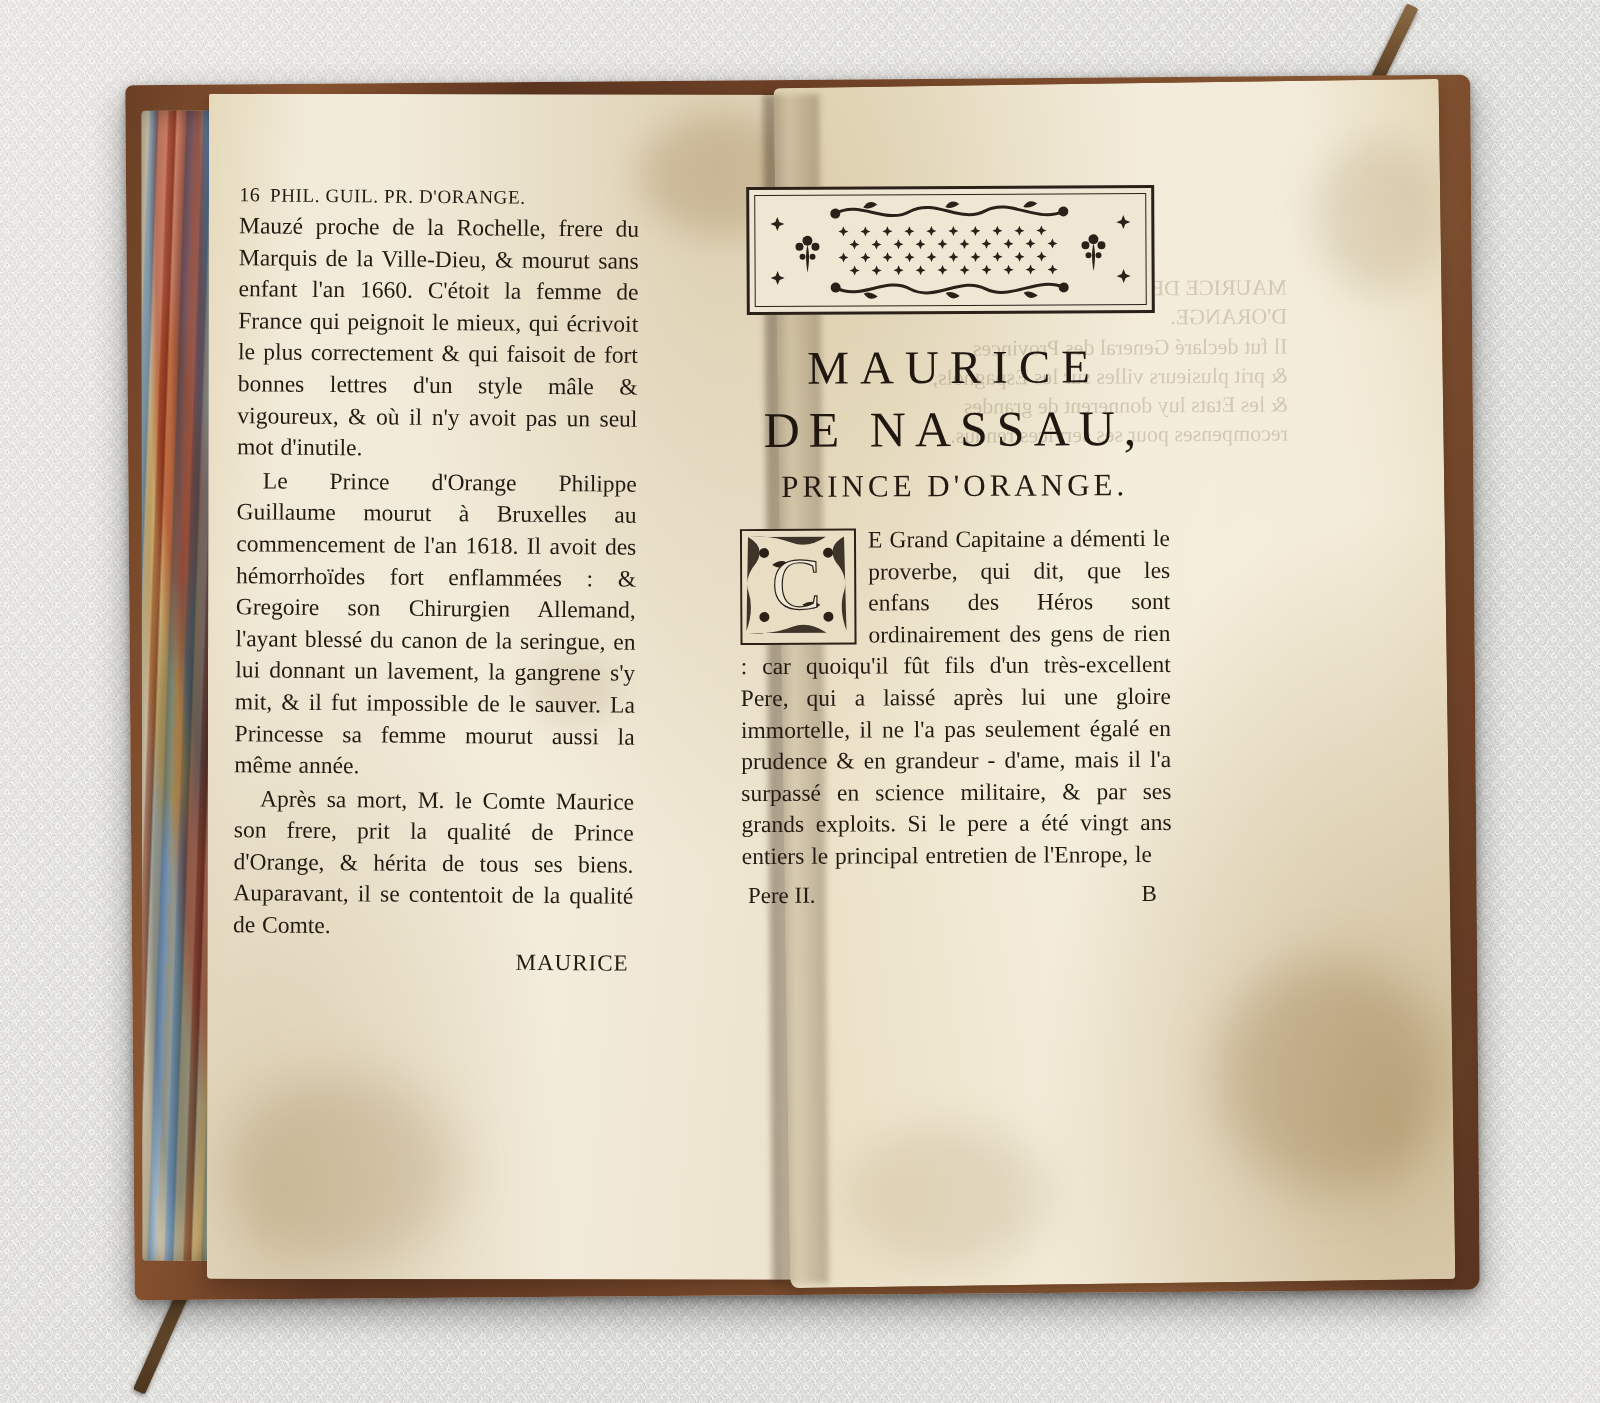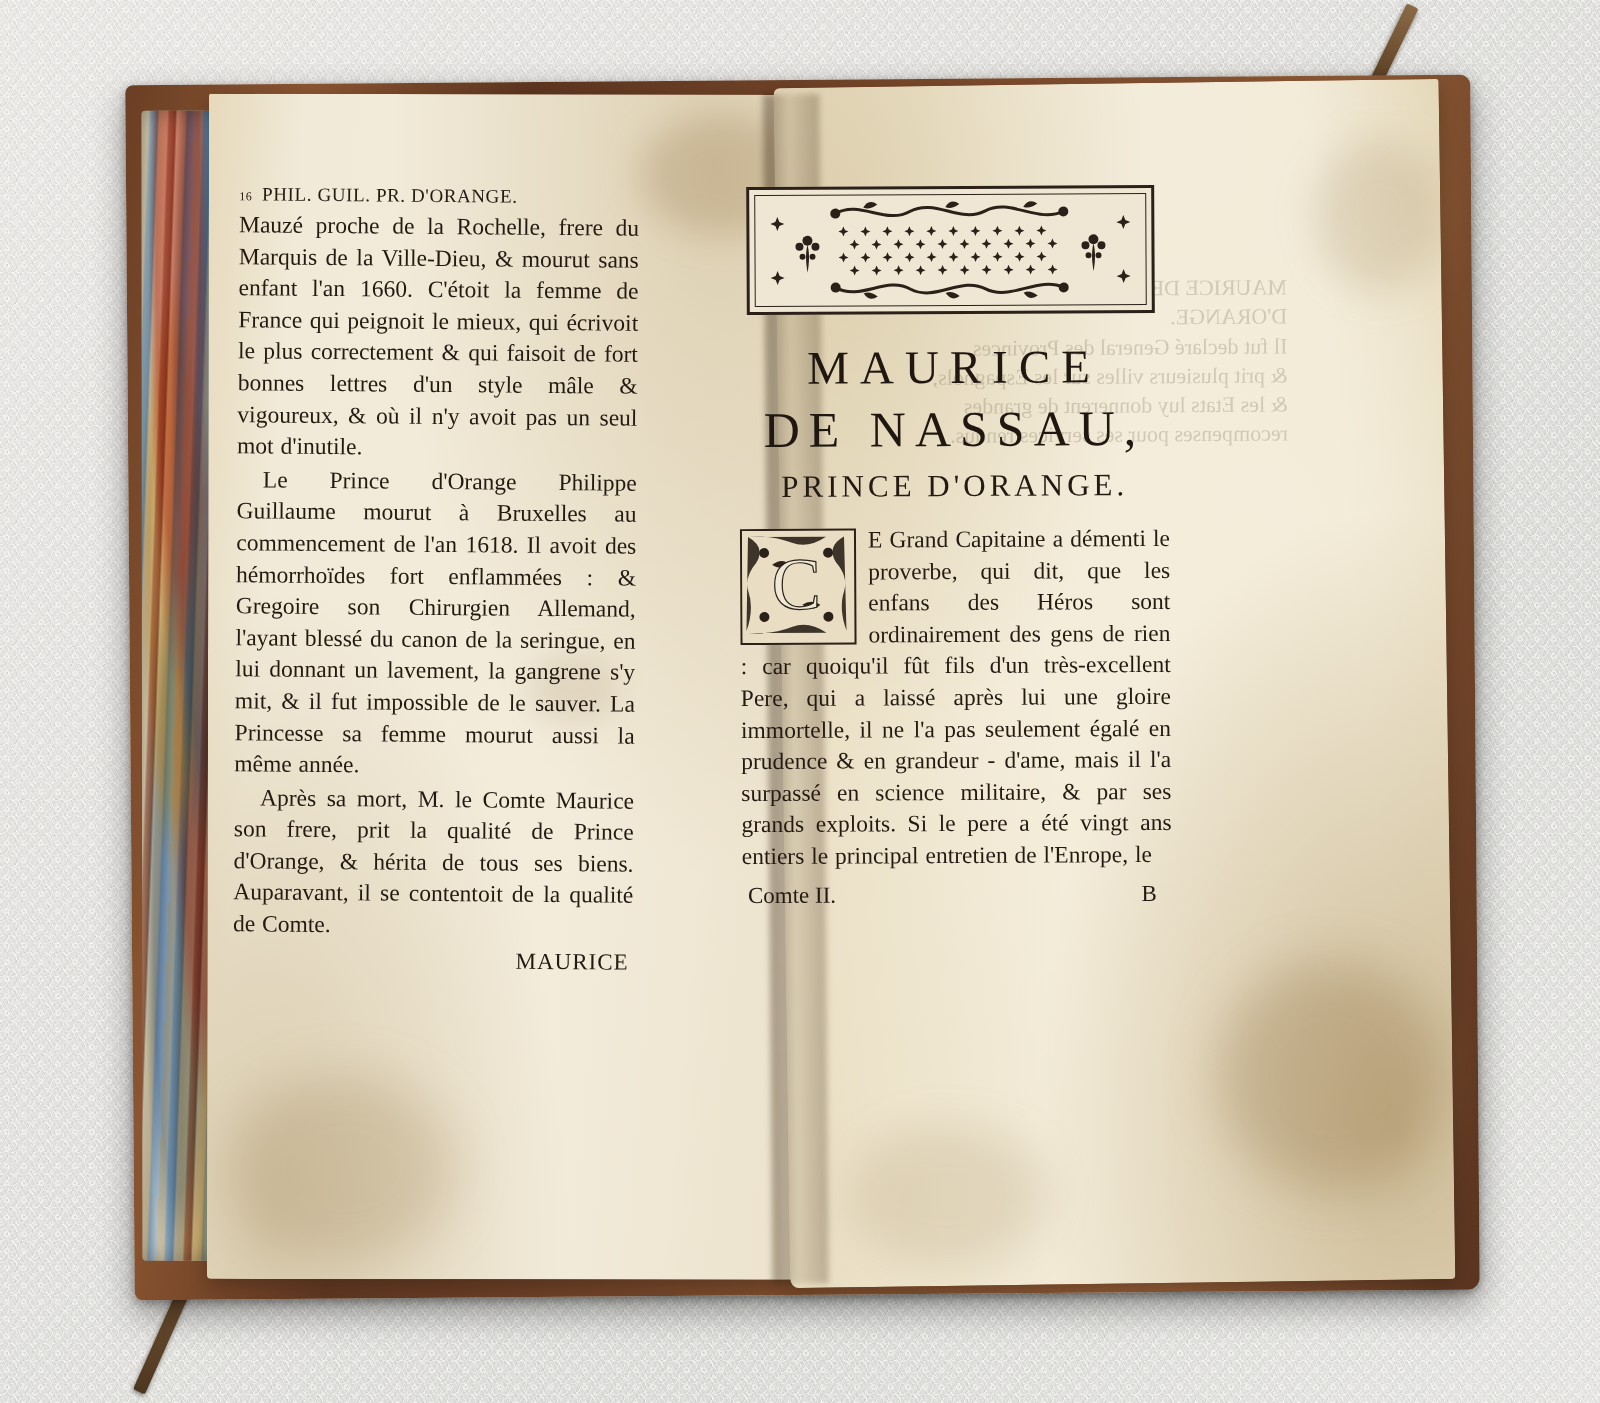--- a/index.html
+++ b/index.html
@@ -181,21 +181,21 @@
   }
 
   .folio-line {
     display: flex;
     align-items: baseline;
     gap: 10px;
     font-size: 19px;
     letter-spacing: .4px;
     margin-bottom: 4px;
   }
-  .folio-num { font-size: 12px; }
+  .folio-num { font-size: 20px; }
   .running-head {
     font-variant: small-caps;
     font-size: 19px;
     letter-spacing: .6px;
   }
 
   .para {
     font-size: 23.5px;
     line-height: 1.345;
     text-align: justify;
@@ -564,17 +564,17 @@
             <path d="M30,34 q10,-8 18,0 q-9,6 -18,0 Z"></path>
             <path d="M60,74 q10,8 18,0 q-9,-6 -18,0 Z"></path>
           </g>
           <text x="54" y="78" text-anchor="middle" font-family="Liberation Serif, serif" font-size="74" fill="#efe8d6" stroke="#2b2118" stroke-width="1.2">C</text>
         </svg>
       </div>
       <p class="opening">E Grand Capitaine a démenti le proverbe, qui dit, que les enfans des Héros sont ordinairement des gens de rien : car quoiqu'il fût fils d'un très-excellent Pere, qui a laissé après lui une gloire immortelle, il ne l'a pas seulement égalé en prudence &amp; en grandeur - d'ame, mais il l'a surpassé en science militaire, &amp; par ses grands exploits. Si le pere a été vingt ans entiers le principal entretien de l'Enrope, le</p>
     </div>
 
     <div class="foot-row">
-      <span>Comte II.</span>
+      <span>Pere II.</span>
       <span class="signature">B</span>
     </div>
   </div>
 </div>
 
 </body></html>

